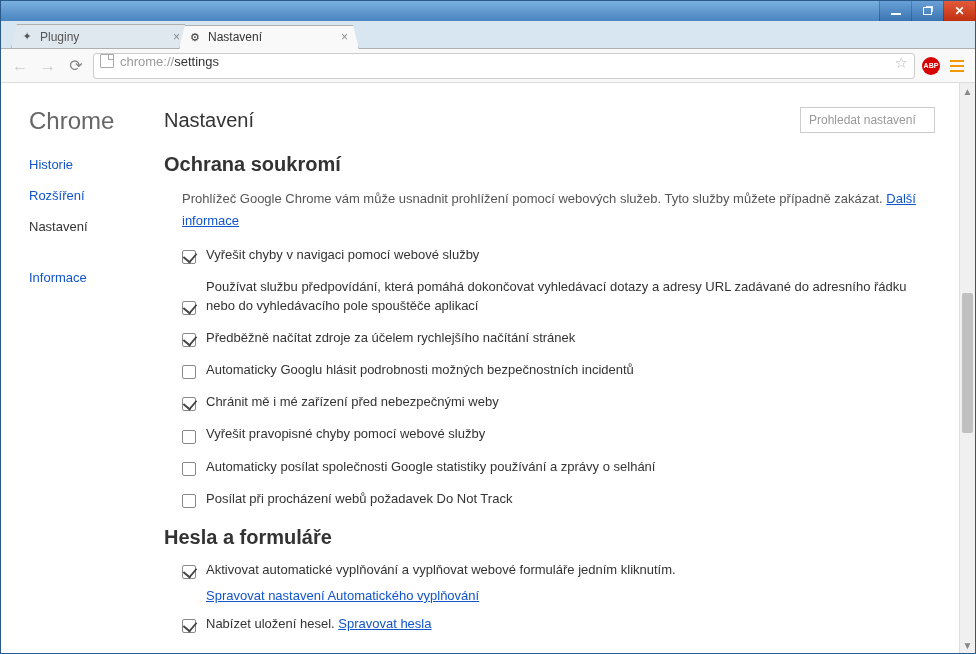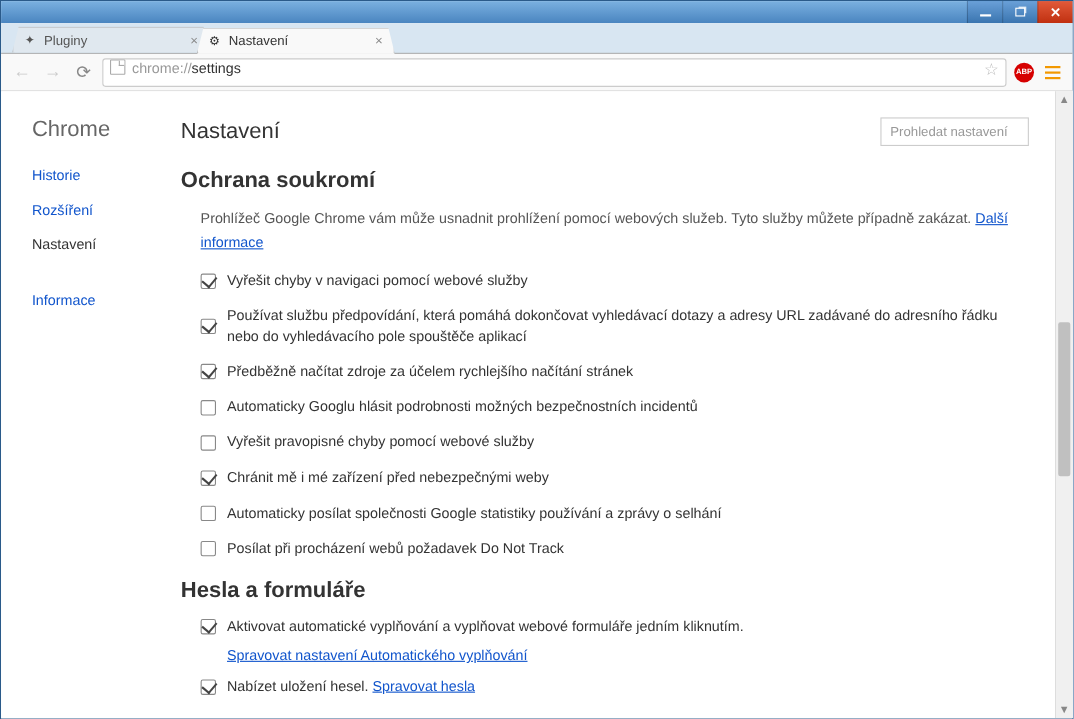--- a/index.html
+++ b/index.html
@@ -97,21 +97,21 @@
   .abp{width:18px;height:18px;border-radius:50%;background:#d60000;color:#fff;font-size:7px;font-weight:bold;display:flex;align-items:center;justify-content:center}
   .menu-icon{display:flex;flex-direction:column;gap:3px}
   .menu-icon span{width:14px;height:2px;background:#f29800}
   .content {
     flex:1; display:flex; background:#fff; overflow:hidden;
     position:relative;
   }
   .sidebar{
     width:145px; padding:24px 0 0 28px;
   }
-  .sidebar h1{font-size:20px;font-weight:normal;color:#666;margin:0 0 22px 0}
+  .sidebar h1{font-size:24px;font-weight:normal;color:#666;margin:0 0 22px 0}
   .sidebar .nav-item{color:#1155cc;font-size:13px;margin-bottom:16px;cursor:pointer}
   .sidebar .nav-item.active{color:#333}
   .sidebar .spacer{height:20px}
   .main{
     flex:1; padding:24px 40px 20px 18px; overflow-y:auto;
   }
   .main-header{display:flex;align-items:center;margin-bottom:20px}
   .main-header h2{font-size:20px;font-weight:normal;color:#333;margin:0}
   .search-box{
     margin-left:auto;width:135px;height:26px;
@@ -121,21 +121,21 @@
   .section-title{font-size:20px;font-weight:bold;color:#333;margin:18px 0 12px 0}
   .btn-row{display:flex;gap:8px;margin:0 0 14px 18px}
   .btn{
     background:linear-gradient(#f8f8f8,#ececec);
     border:1px solid #bbb;border-radius:2px;
     padding:5px 12px;font-size:12px;color:#333;cursor:pointer;
   }
   .desc{color:#555;font-size:13px;line-height:1.7;margin:0 0 14px 18px}
   .desc a, .link{color:#1155cc;text-decoration:underline;cursor:pointer}
   .checklist{margin-left:18px}
-  .check-row{display:flex;align-items:center;gap:10px;margin-bottom:14px;font-size:13px;color:#333;line-height:1.4}
+  .check-row{display:flex;align-items:flex-end;gap:10px;margin-bottom:14px;font-size:13px;color:#333;line-height:1.4}
   .checkbox{
     width:14px;height:14px;border:1px solid #888;border-radius:2px;
     flex-shrink:0;margin-top:1px;position:relative;cursor:pointer;
     background:#fff;
   }
   .checkbox.checked::after{
     content:"";position:absolute;left:2px;top:-1px;width:8px;height:10px;
     border-right:2px solid #444;border-bottom:2px solid #444;
     transform:rotate(40deg) scaleX(0.9);
   }
@@ -237,26 +237,26 @@
           </div>
           <div class="check-row">
             <div class="checkbox checked"></div>
             <div>Předběžně načítat zdroje za účelem rychlejšího načítání stránek</div>
           </div>
           <div class="check-row">
             <div class="checkbox"></div>
             <div>Automaticky Googlu hlásit podrobnosti možných bezpečnostních incidentů</div>
           </div>
           <div class="check-row">
+            <div class="checkbox checked"></div>
+            <div>Chránit mě i mé zařízení před nebezpečnými weby</div>
+          </div>
+          <div class="check-row">
             <div class="checkbox"></div>
             <div>Vyřešit pravopisné chyby pomocí webové služby</div>
-          </div>
-          <div class="check-row">
-            <div class="checkbox checked"></div>
-            <div>Chránit mě i mé zařízení před nebezpečnými weby</div>
           </div>
           <div class="check-row">
             <div class="checkbox"></div>
             <div>Automaticky posílat společnosti Google statistiky používání a zprávy o selhání</div>
           </div>
           <div class="check-row">
             <div class="checkbox"></div>
             <div>Posílat při procházení webů požadavek Do Not Track</div>
           </div>
         </div>

